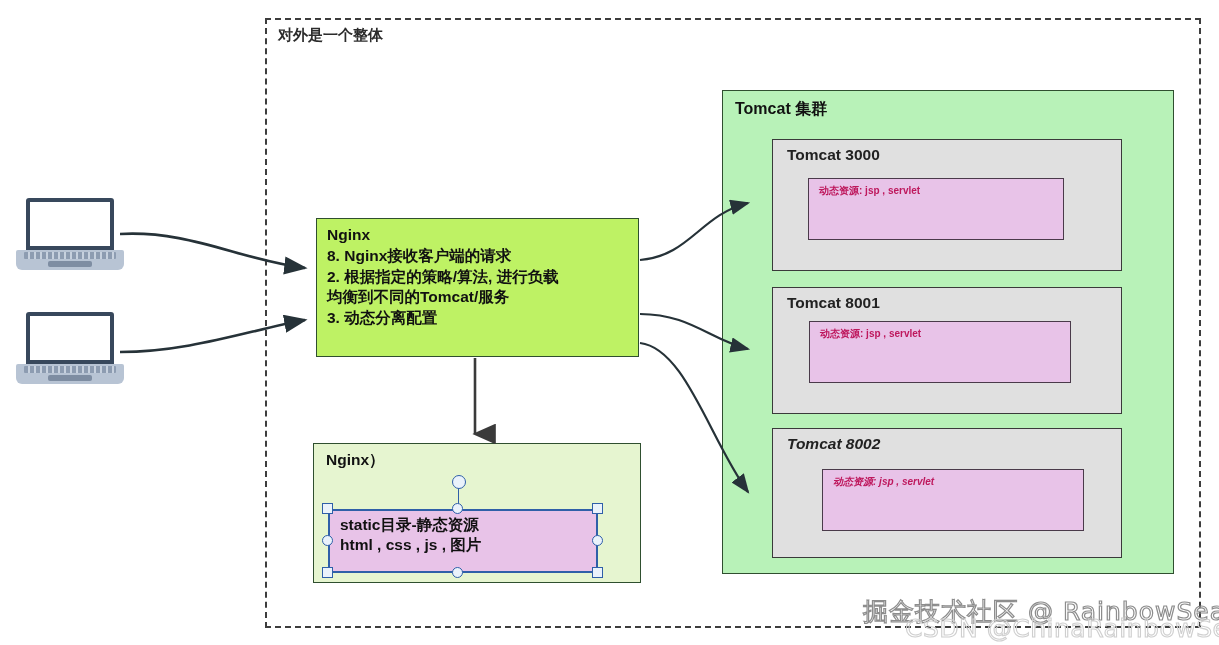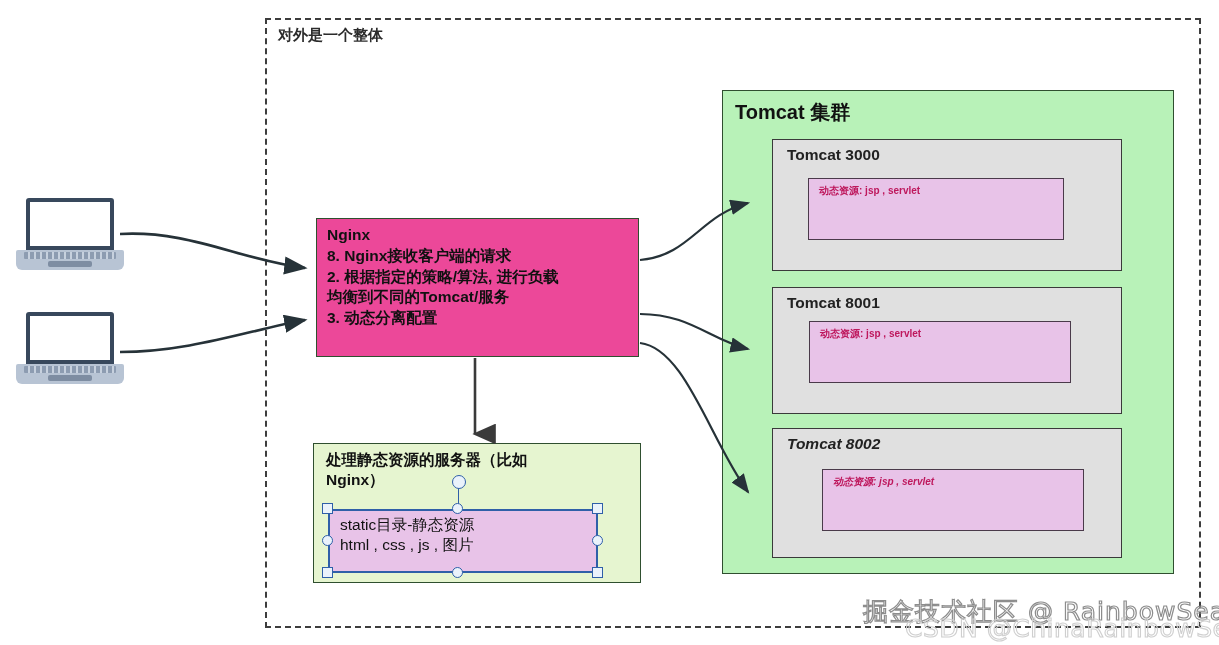--- a/index.html
+++ b/index.html
@@ -94,21 +94,21 @@
     color: #2b2b2b;
   }
 
   
   #nginx-box {
     position: absolute;
     left: 316px;
     top: 218px;
     width: 323px;
     height: 139px;
-    background: #ec4899;
+    background: #bef264;
     border: 1.5px solid #2f4f2f;
     box-sizing: border-box;
     padding: 6px 8px 0 10px;
   }
   #nginx-box .ln {
     font-size: 15.5px;
     font-weight: bold;
     color: #111;
     line-height: 1.34;
     white-space: nowrap;
@@ -141,21 +141,21 @@
     top: 509px;
     width: 270px;
     height: 64px;
     background: #e8c3e8;
     border: 2px solid #2f5fa8;
     box-sizing: border-box;
     padding: 4px 6px 0 10px;
   }
   #static-inner-box .ln {
     font-size: 15.5px;
-    font-weight: normal;
+    font-weight: bold;
     color: #111;
     line-height: 1.32;
     white-space: nowrap;
   }
 
   
   .handle-sq, .handle-ci {
     position: absolute;
     width: 11px;
     height: 11px;
@@ -178,21 +178,21 @@
     width: 452px;
     height: 484px;
     background: #b8f2b8;
     border: 1.5px solid #2f4f2f;
     box-sizing: border-box;
   }
   #tomcat-cluster-label {
     position: absolute;
     left: 12px;
     top: 8px;
-    font-size: 20px;
+    font-size: 16px;
     font-weight: bold;
     color: #111;
   }
   .tomcat-node {
     position: absolute;
     left: 49px;
     width: 350px;
     background: #e0e0e0;
     border: 1.5px solid #3a3a3a;
     box-sizing: border-box;
@@ -281,21 +281,20 @@
 
   <div id="nginx-box">
     <div class="ln">Nginx</div>
     <div class="ln">8. Nginx接收客户端的请求</div>
     <div class="ln">2. 根据指定的策略/算法, 进行负载</div>
     <div class="ln">均衡到不同的Tomcat/服务</div>
     <div class="ln">3. 动态分离配置</div>
   </div>
 
   <div id="static-server-box">
-    <div class="ln">处理静态资源的服务器（比如</div>
     <div class="ln">Nginx）</div>
   </div>
 
   <div id="static-inner-box">
     <div class="ln">static目录-静态资源</div>
     <div class="ln">html , css , js , 图片</div>
   </div>
 
   <div class="handle-rot-line" style="left:457.5px; top:486px; height:23px;"></div>
   <div class="handle-ci" style="left:452px; top:475px; width:14px; height:14px;"></div>

